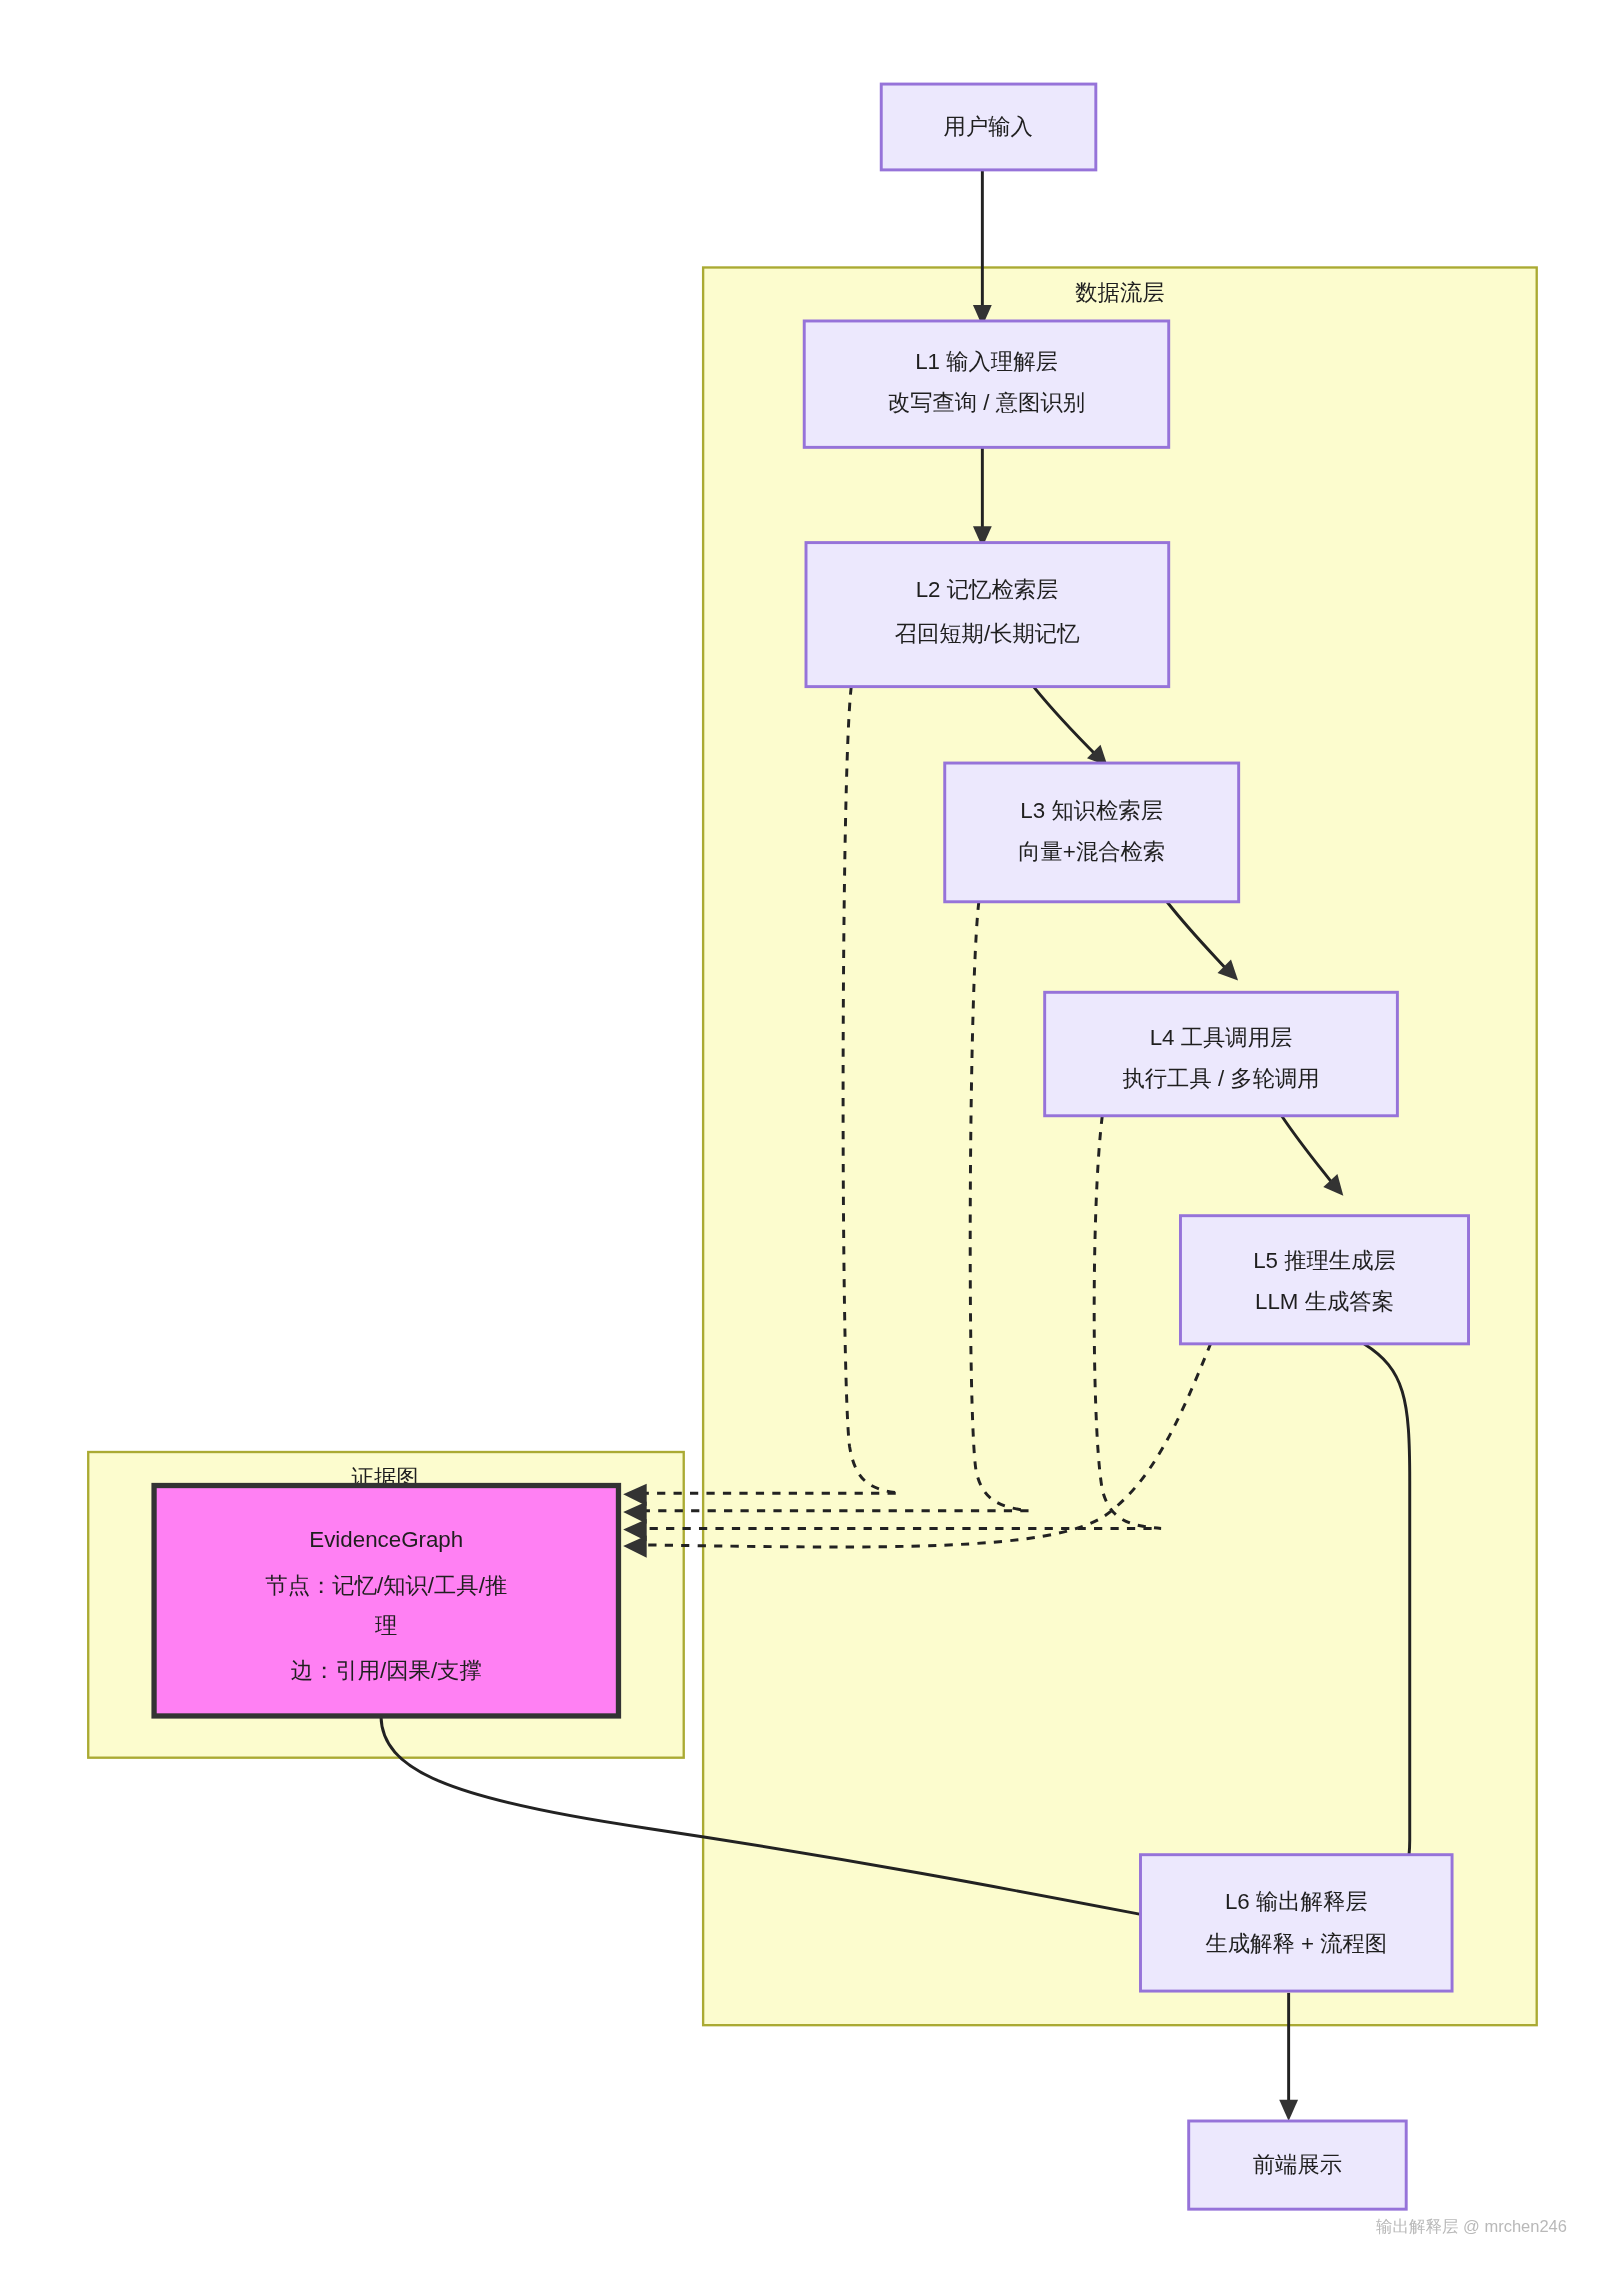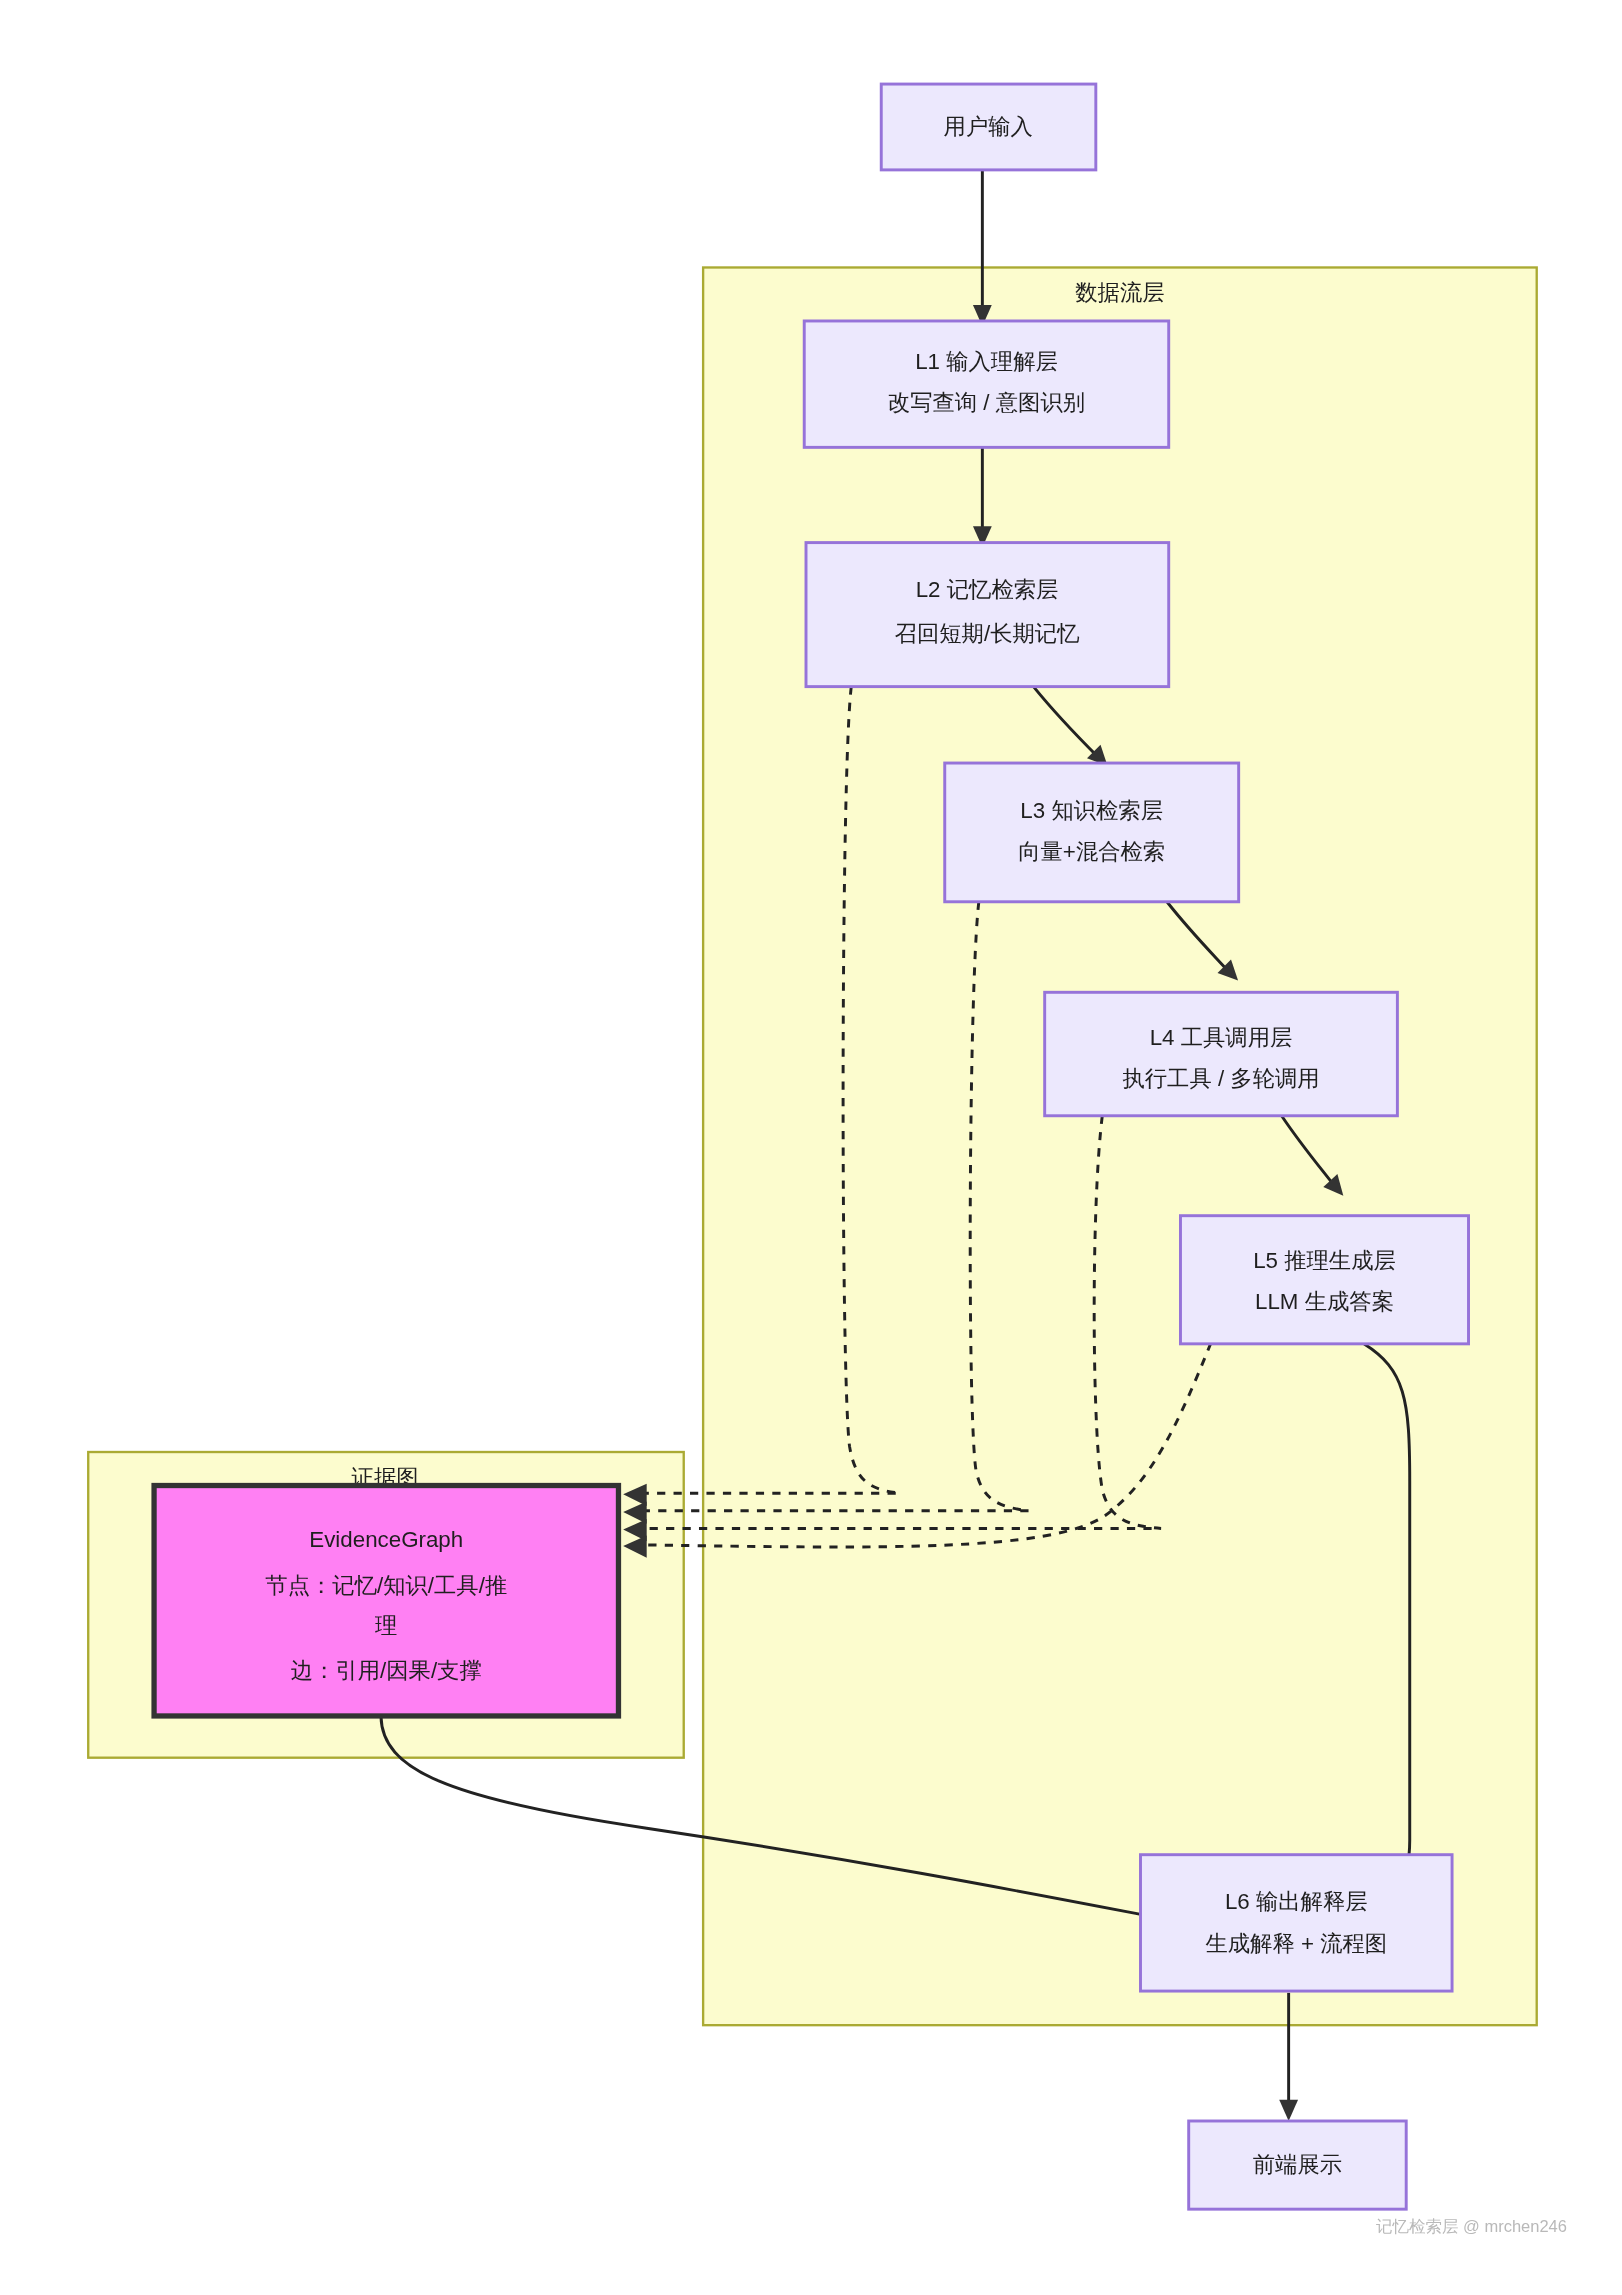--- a/index.html
+++ b/index.html
@@ -184,16 +184,16 @@
       <text class="node-text" x="2205" y="3308">生成解释 + 流程图</text>
     </g>
 
     <g>
       <rect class="node-box" x="2022" y="3608" width="370" height="150"></rect>
       <text class="node-text" x="2207" y="3685">前端展示</text>
     </g>
 
   </svg>
 
-  <div class="watermark">记忆检索层 @ mrchen246</div>
+  <div class="watermark">输出解释层 @ mrchen246</div>
 
 </div>
 
 
 </body></html>

